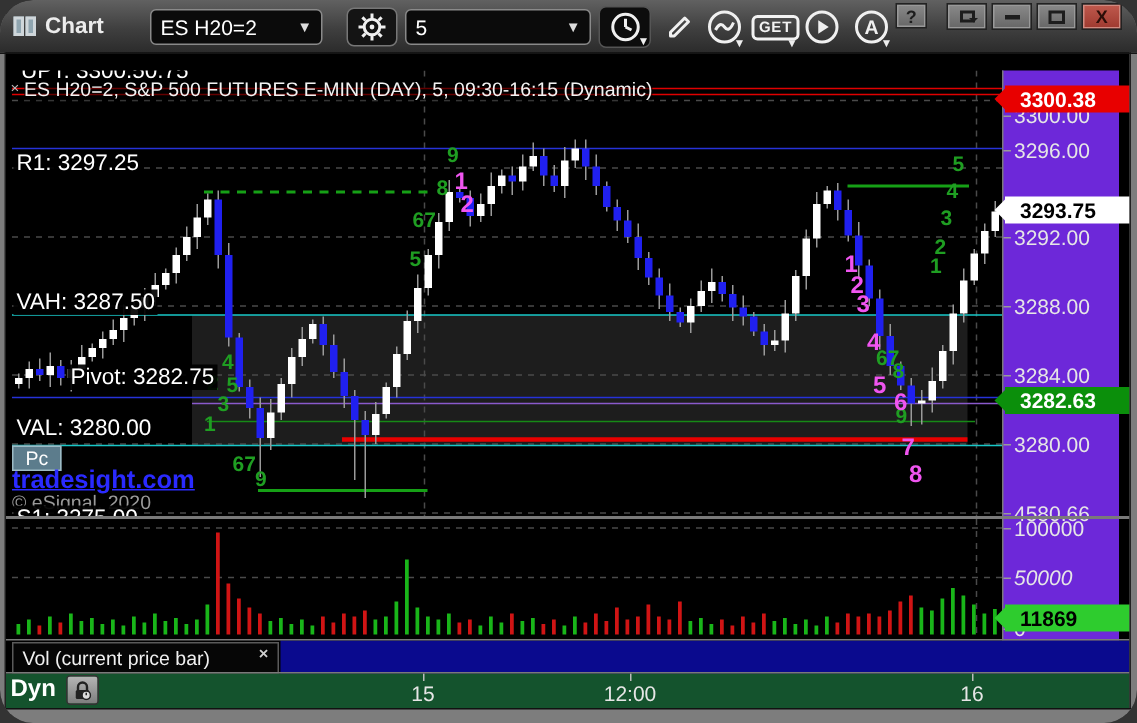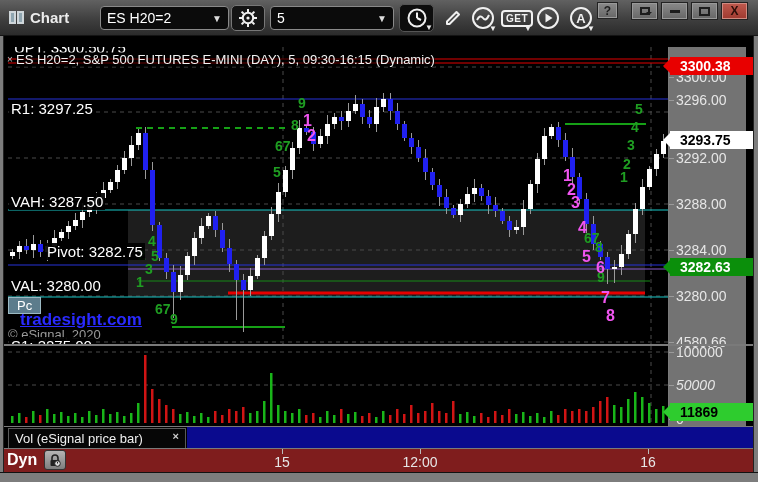--- a/index.html
+++ b/index.html
@@ -1,33 +1,33 @@
 <!DOCTYPE html>
 <html><head>
 <meta charset="utf-8">
 <style>
   html,body{margin:0;padding:0;background:#333;}
   *{box-sizing:border-box;font-family:"Liberation Sans",sans-serif;}
-  #window{position:relative;width:758px;height:482px;background:#000;overflow:hidden;}
+  #window{position:relative;width:758px;height:482px;background:#000;overflow:hidden;border-radius:22px;}
   
   .frame-left{position:absolute;left:0;top:0;width:4px;height:482px;background:#7d7d7d;border-right:1px solid #222;z-index:6;}
   .frame-right{position:absolute;left:753px;top:0;width:5px;height:482px;background:#7d7d7d;border-left:1px solid #222;z-index:6;}
   .frame-bottom{position:absolute;left:0;top:472px;width:758px;height:10px;background:#7d7d7d;border-top:1px solid #111;z-index:6;}
   
   #titlebar{position:absolute;left:0;top:0;width:758px;height:36px;
     background:linear-gradient(#616161,#3f3f3f 55%,#2b2b2b);border-bottom:1px solid #141414;z-index:10;}
   .win-icon{position:absolute;left:9px;top:11px;width:16px;height:13px;}
   .win-icon i{position:absolute;border:2px solid #cfd6da;background:#8fa5b0;}
   .win-icon i.a{left:0;top:0;width:7px;height:13px;}
   .win-icon i.b{left:8px;top:0;width:7px;height:13px;}
   .tb-title{position:absolute;left:30px;top:9px;color:#ececec;font-size:15px;font-weight:bold;}
   .combo{position:absolute;top:6px;height:24px;background:#0b0b0b;border:1px solid #8a8a8a;border-radius:4px;
     color:#fff;font-size:14px;display:flex;align-items:center;padding:0 6px;}
   .combo .arrow{margin-left:auto;color:#ddd;font-size:10px;padding-left:8px;}
-  #symbol-combo{left:100px;width:129px;}
+  #symbol-combo{left:100px;width:115px;}
   #interval-combo{left:270px;width:124px;}
   .tool-btn{position:absolute;top:4px;height:28px;display:flex;align-items:center;justify-content:center;color:#fff;}
   .tool-btn.boxed{background:#0d0d0d;border:1px solid #555;border-radius:5px;}
   .tb-caret{position:absolute;right:0px;bottom:-1px;font-size:8px;color:#eee;}
   #gear-btn{left:231px;top:5px;width:34px;height:26px;background:#141414;border:1px solid #777;border-radius:5px;}
   .get-pill{border:2px solid #f2f2f2;border-radius:4px;color:#f2f2f2;font-size:10px;font-weight:bold;padding:1px 3px;letter-spacing:0.5px;}
   
   .wbtn{position:absolute;top:2px;height:18px;background:linear-gradient(#8a8a8a,#666);border:1px solid #222;
     box-shadow:inset 0 0 0 1px #999;display:flex;align-items:center;justify-content:center;color:#1d1d1d;font-weight:bold;font-size:12px;z-index:11;}
   #btn-help{left:597px;width:21px;height:17px;}
@@ -37,48 +37,48 @@
   #btn-close{left:721px;width:27px;background:linear-gradient(#c05a4e,#9e392f);box-shadow:inset 0 0 0 1px #d08a80;color:#2b0d08;}
   .ico-min{width:10px;height:3px;background:#1d1d1d;}
   .ico-max{width:11px;height:9px;border:2px solid #1d1d1d;}
   .ico-dock{width:10px;height:8px;border:2px solid #1d1d1d;position:relative;}
   .ico-dock:after{content:"";position:absolute;right:-4px;bottom:-5px;border:3px solid transparent;border-top-color:#1d1d1d;}
   
   #blackstrip{position:absolute;left:4px;top:37px;width:749px;height:10px;background:#000;z-index:2;}
   
   #price-pane-bg{position:absolute;left:4px;top:47px;width:664px;height:298px;background:#000;z-index:1;}
   #vol-pane-bg{position:absolute;left:4px;top:346px;width:664px;height:80px;background:#000;z-index:1;}
-  #axis{position:absolute;left:668px;top:47px;width:78px;height:381px;background:#737373;border-left:1px solid #7a7a7a;z-index:3;}
+  #axis{position:absolute;left:668px;top:47px;width:78px;height:381px;background:#6d28d9;border-left:1px solid #7a7a7a;z-index:3;}
   .axlabel{position:absolute;left:7px;color:#e6e6e6;font-size:14px;white-space:nowrap;z-index:1;}
   .axlabel:before{content:"";position:absolute;left:-7px;top:8px;width:5px;height:1px;background:#9a9a9a;}
   .tag{position:absolute;left:1px;width:84px;height:18px;color:#fff;font-size:14px;font-weight:bold;
        display:flex;align-items:center;padding-left:10px;z-index:2;}
   .tag:before{content:"";position:absolute;left:-7px;top:1px;border:8px solid transparent;}
   
   #plot{position:absolute;left:0;top:0;z-index:2;pointer-events:none;}
   
   .pane-labels{position:absolute;overflow:hidden;z-index:3;pointer-events:none;}
   #price-labels{left:4px;top:47px;width:664px;height:298px;}
   .lvl{position:absolute;color:#fff;font-size:15px;background:rgba(0,0,0,0.92);padding:0 2px;white-space:nowrap;line-height:17px;}
   .inst{position:absolute;color:#f2f2f2;font-size:13px;background:rgba(0,0,0,0.55);white-space:nowrap;line-height:15px;}
   .collapse{position:absolute;color:#bbb;font-size:10px;line-height:10px;}
   #pc-badge{position:absolute;left:4px;top:250px;background:#5c7c8c;border:1px solid #9cbac4;color:#fff;
     font-size:13px;padding:0 8px;line-height:15px;}
-  #site-link{position:absolute;left:4px;top:263px;color:#2a2aff;font-size:17px;font-weight:bold;text-decoration:underline;line-height:19px;margin-left:12px;}
+  #site-link{position:absolute;left:4px;top:263px;color:#2a2aff;font-size:17px;font-weight:bold;text-decoration:underline;line-height:19px;}
   #copyright{position:absolute;left:4px;top:281px;color:#9a9a9a;font-size:13px;line-height:14px;}
   
   .sep{position:absolute;background:#7a7a7a;z-index:5;}
   
   #tab-row{position:absolute;left:4px;top:427px;width:749px;height:22px;background:#000;z-index:4;}
   #tab-row .navy{position:absolute;left:183px;top:0;width:566px;height:22px;background:#0a0a8e;}
   #vol-tab{position:absolute;left:4px;top:1px;width:178px;height:21px;background:#060606;border:1px solid #5a5a5a;
     color:#f0f0f0;font-size:13px;display:flex;align-items:center;padding:0 6px;}
   #vol-tab .x{margin-left:auto;color:#cfcfcf;font-size:11px;font-weight:bold;line-height:10px;transform:translateY(-3px);}
   
-  #time-bar{position:absolute;left:4px;top:449px;width:749px;height:23px;background:#7f1d1d;z-index:4;}
+  #time-bar{position:absolute;left:4px;top:449px;width:749px;height:23px;background:#14532d;z-index:4;}
   #mode-label{position:absolute;left:3px;top:2px;color:#fff;font-size:16px;font-weight:bold;}
   #lock-btn{position:absolute;left:40px;top:1px;width:22px;height:20px;background:linear-gradient(#b5b5b5,#7e7e7e);
     border:1px solid #333;border-radius:3px;display:flex;align-items:center;justify-content:center;}
   .tlabel{position:absolute;top:5px;color:#e6e6e6;font-size:14px;transform:translateX(-50%);}
   .ttick{position:absolute;top:0;width:1px;height:5px;background:#bbb;}
 </style>
 </head>
 <body>
 
 <div id="window">
@@ -564,21 +564,21 @@
       <div class="tag" style="top: 356px; background: rgb(46, 204, 46); color: rgb(0, 0, 0); --c: #2ecc2e; box-shadow: none; position: absolute; z-index: 2; filter: none; border-left: 0px; clip-path: none;">11869<span style="position: absolute; left: -7px; top: 2px; width: 0px; height: 0px; border-width: 7px 7px 7px 0px; border-top-style: solid; border-right-style: solid; border-bottom-style: solid; border-top-color: transparent; border-bottom-color: transparent; border-image: initial; border-right-color: rgb(46, 204, 46); border-left-style: initial; border-left-color: initial;"></span></div>
     </div>
 
   <div class="sep" style="left:4px;top:344px;width:749px;height:2px;"></div>
   <div class="sep" style="left:4px;top:426px;width:749px;height:1px;"></div>
   <div class="sep" style="left:4px;top:448px;width:749px;height:1px;"></div>
 
   <div id="tab-row">
     <div class="navy"></div>
     <div id="vol-tab">
-      <span>Vol (eSignal price bar)</span>
+      <span>Vol (current price bar)</span>
       <span class="x">×</span>
     </div>
   </div>
 
   <div id="time-bar">
     <div id="mode-label">Dyn</div>
     <div id="lock-btn">
       <svg width="12" height="13" viewBox="0 0 12 13">
         <path d="M3 6 V4 a3 3 0 0 1 6 0 V6" fill="none" stroke="#222" stroke-width="1.6"></path>
         <rect x="1.5" y="6" width="9" height="6" fill="#222" rx="1"></rect>

